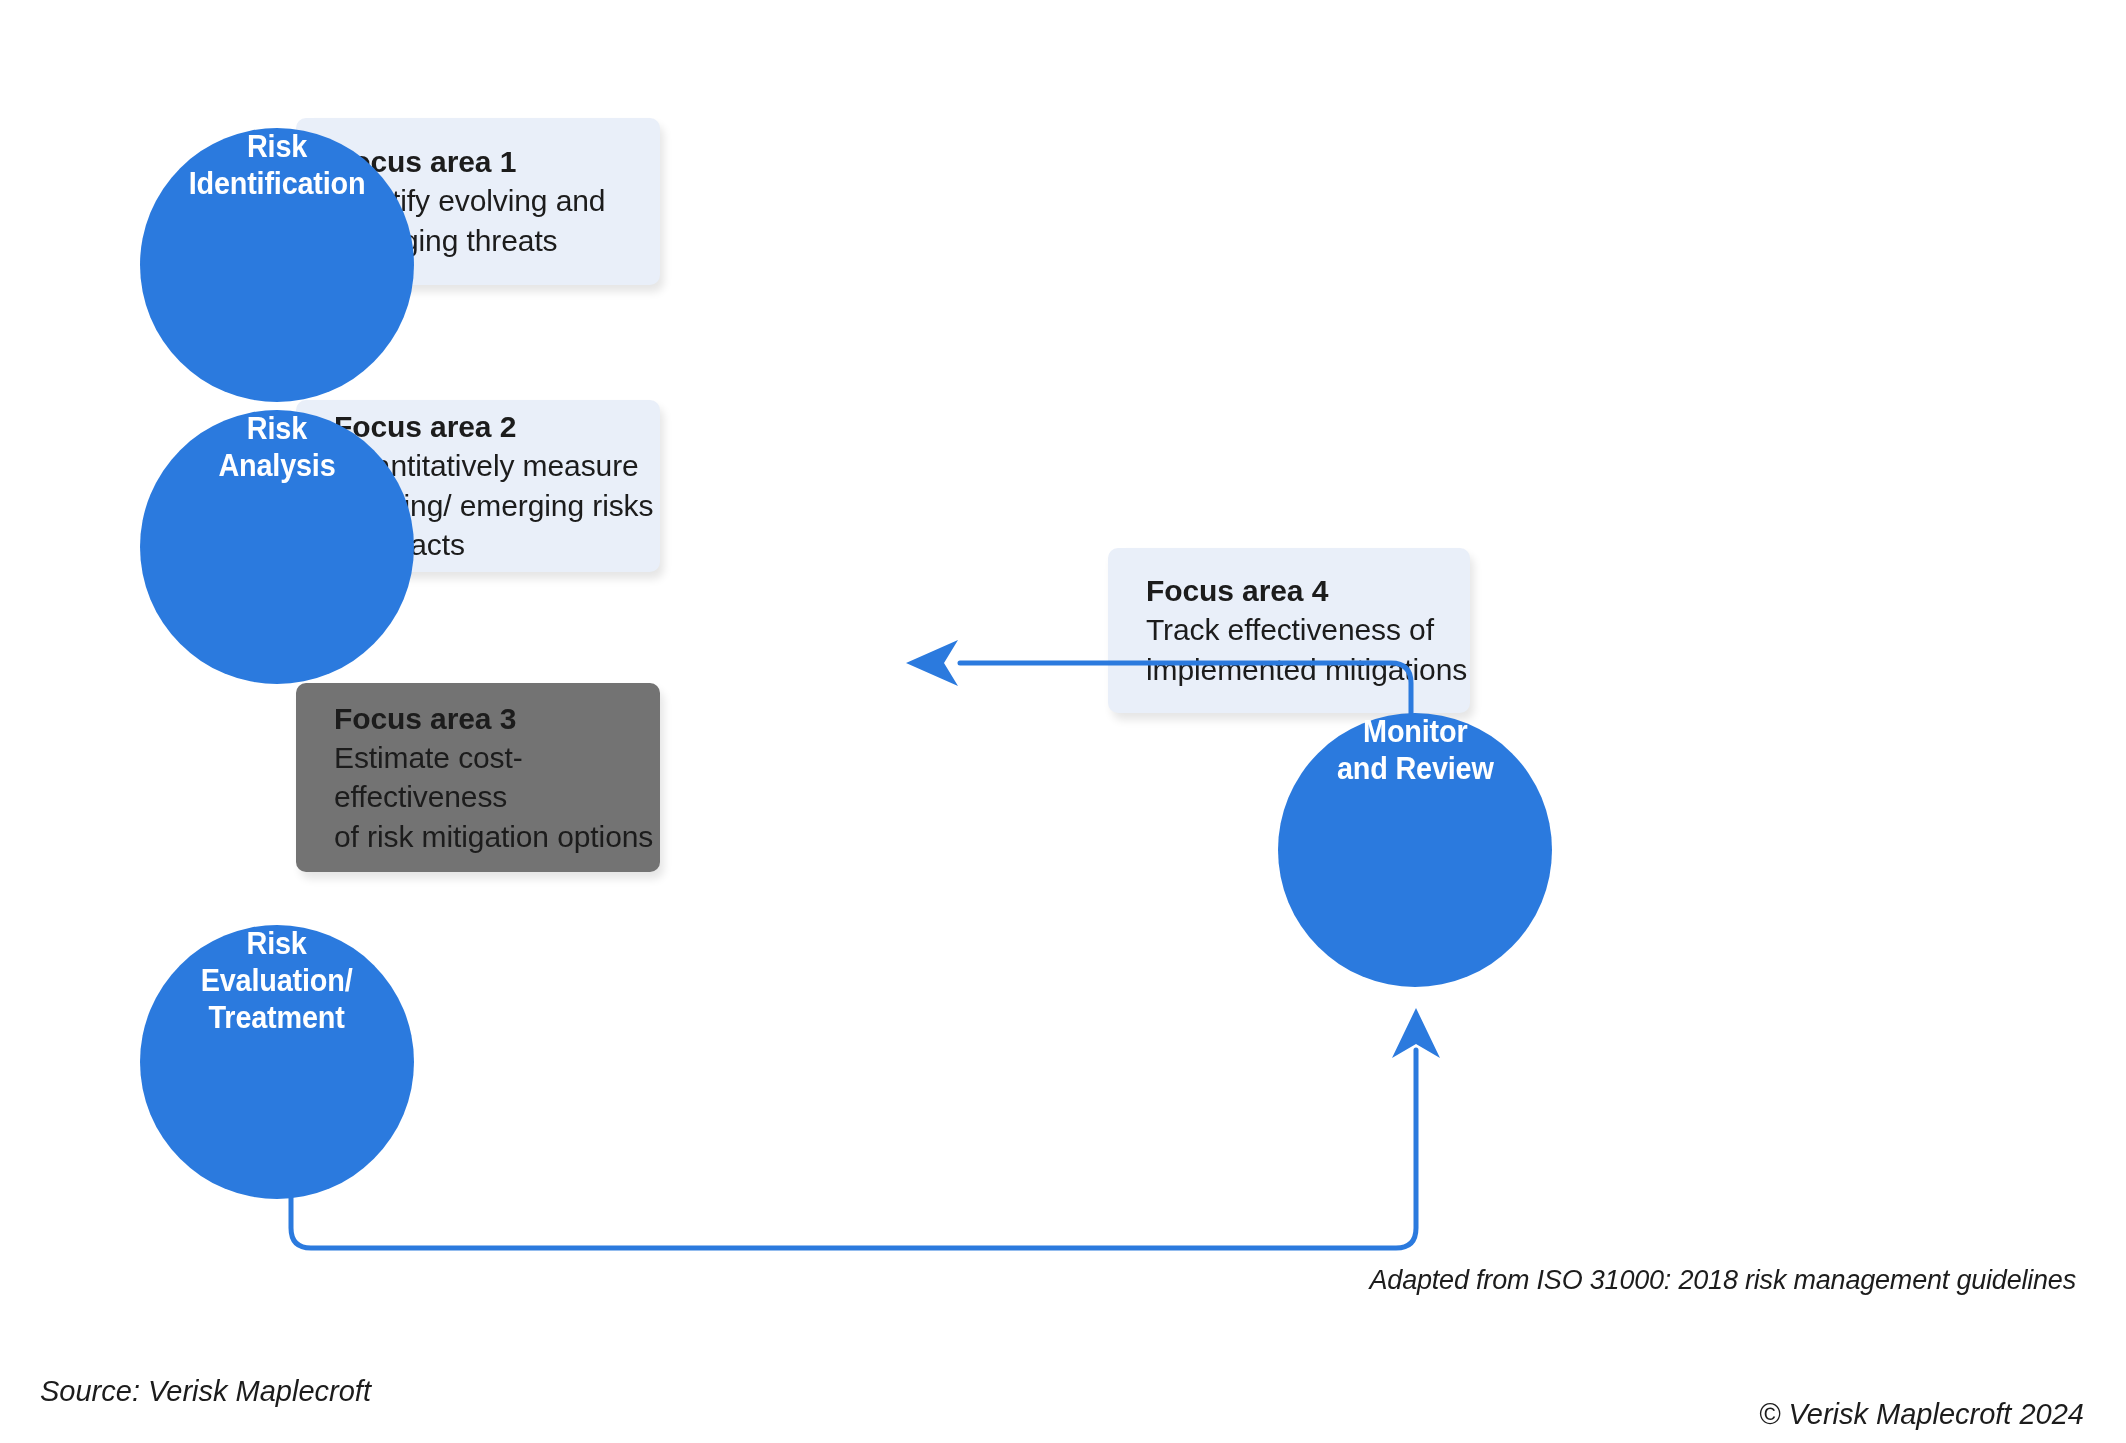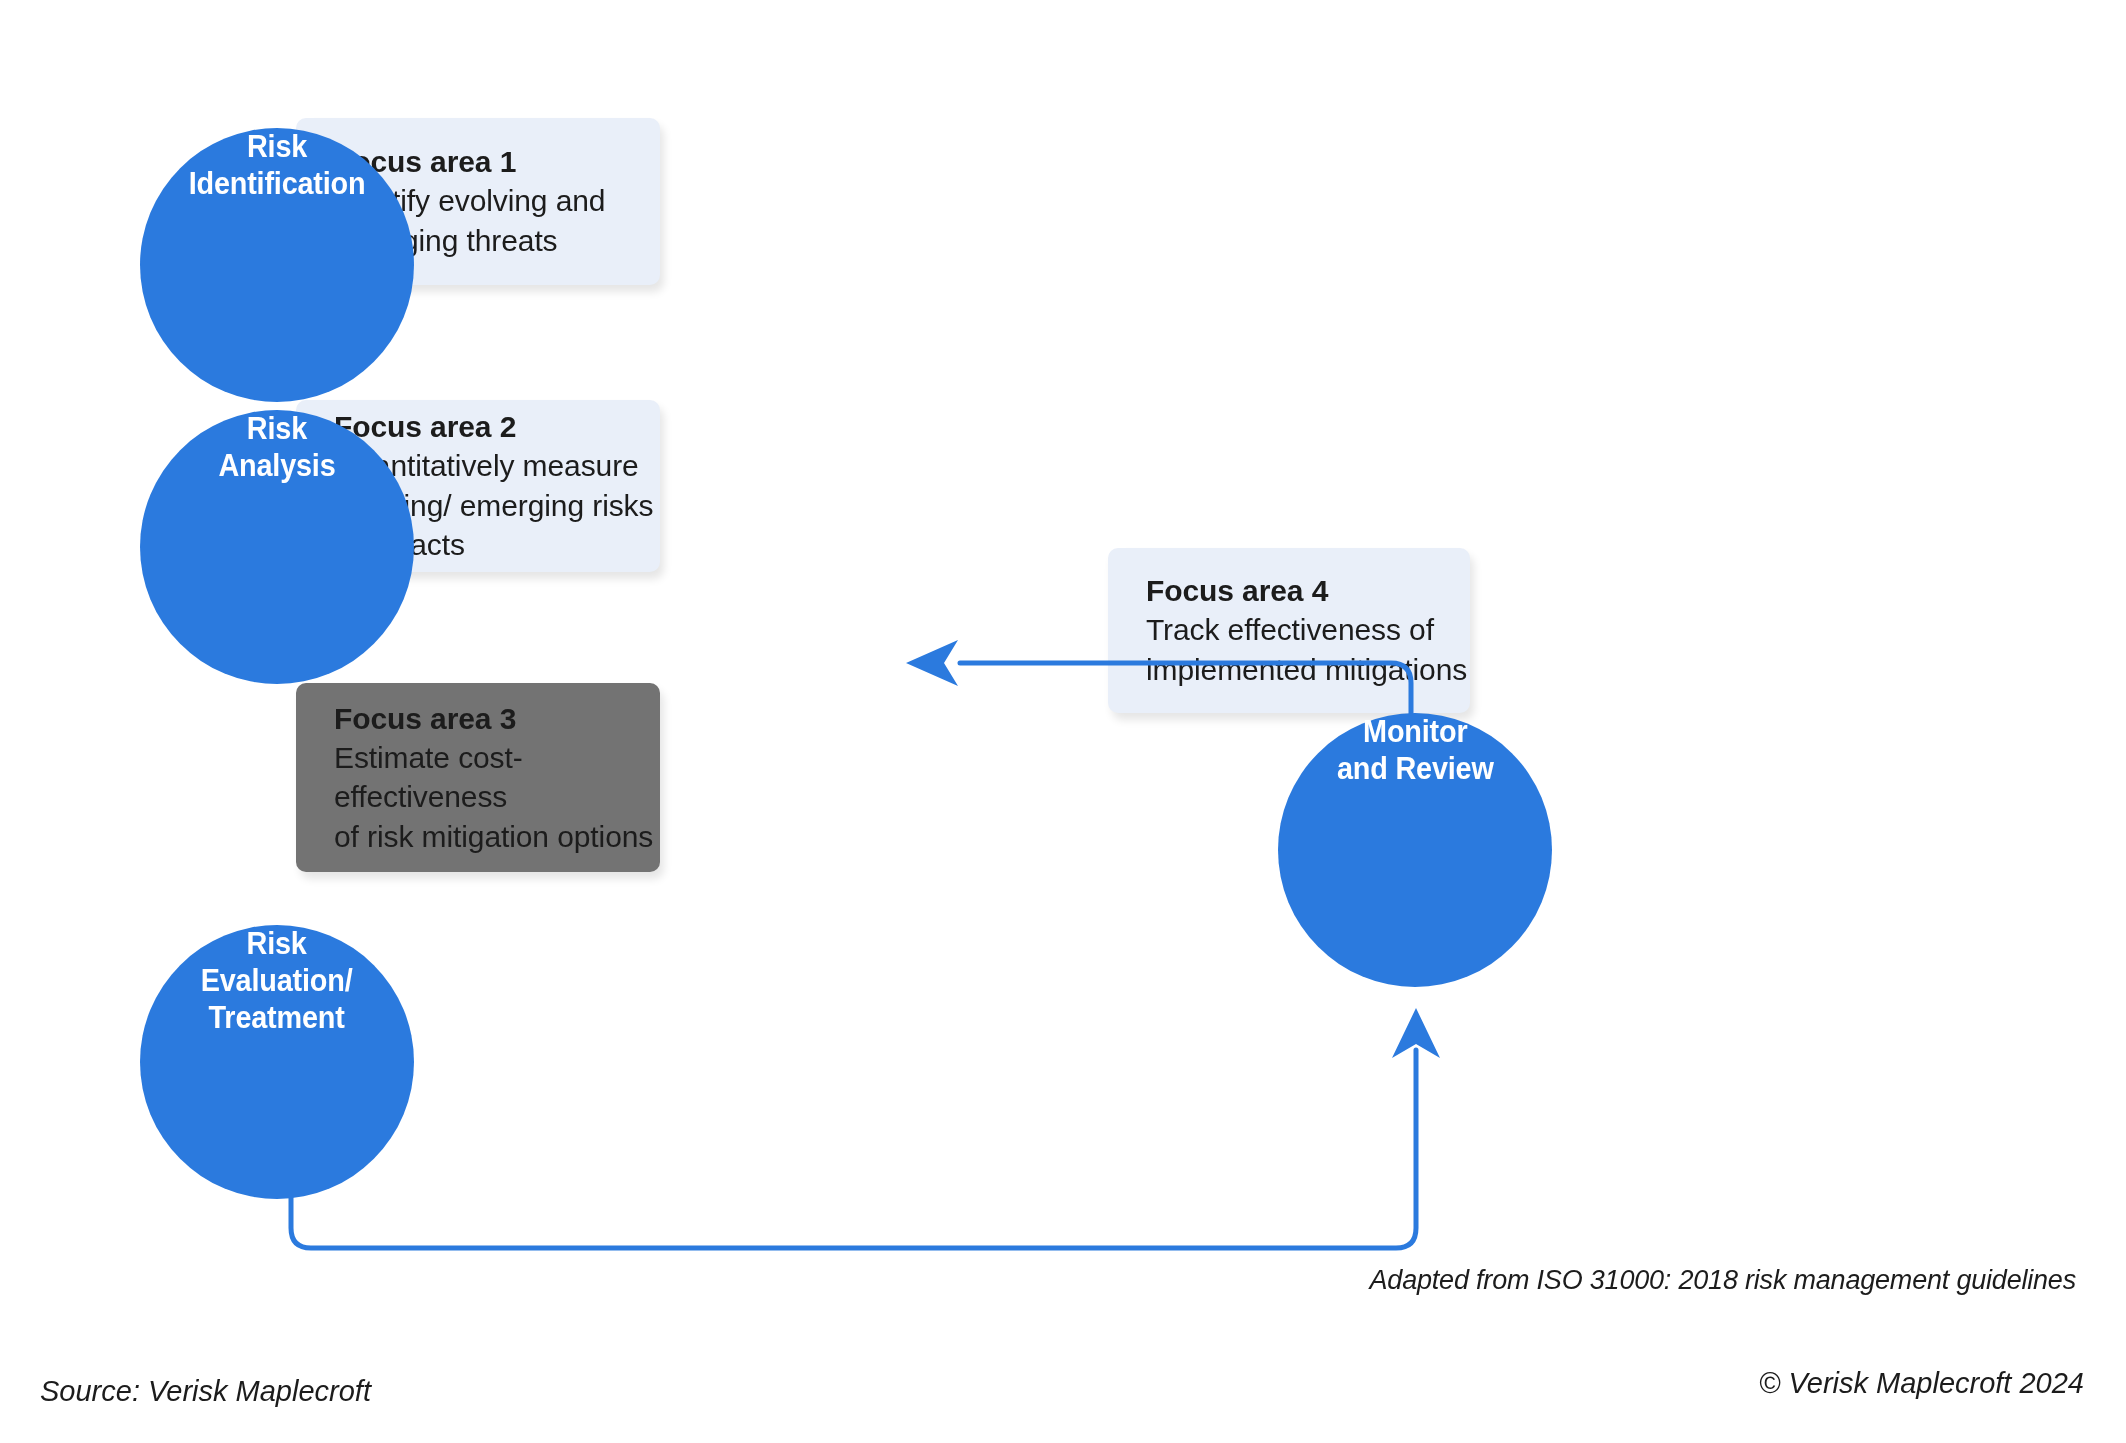--- a/index.html
+++ b/index.html
@@ -97,21 +97,21 @@
     font-size: 27px;
     letter-spacing: -0.2px;
   }
   #source-note {
     left: 40px;
     top: 1375px;
     font-size: 29px;
   }
   #copyright-note {
     right: 42px;
-    top: 1367px;
+    top: 1398px;
     font-size: 29px;
   }
 </style>
 </head>
 <body>
 
 <div id="canvas" style="background: rgb(255, 255, 255);">
 
   <div class="card" style="left: 296px; top: 118px; width: 364px; height: 167px; padding-left: 38px; background: rgb(233, 239, 249);">
     <div class="card-inner">

